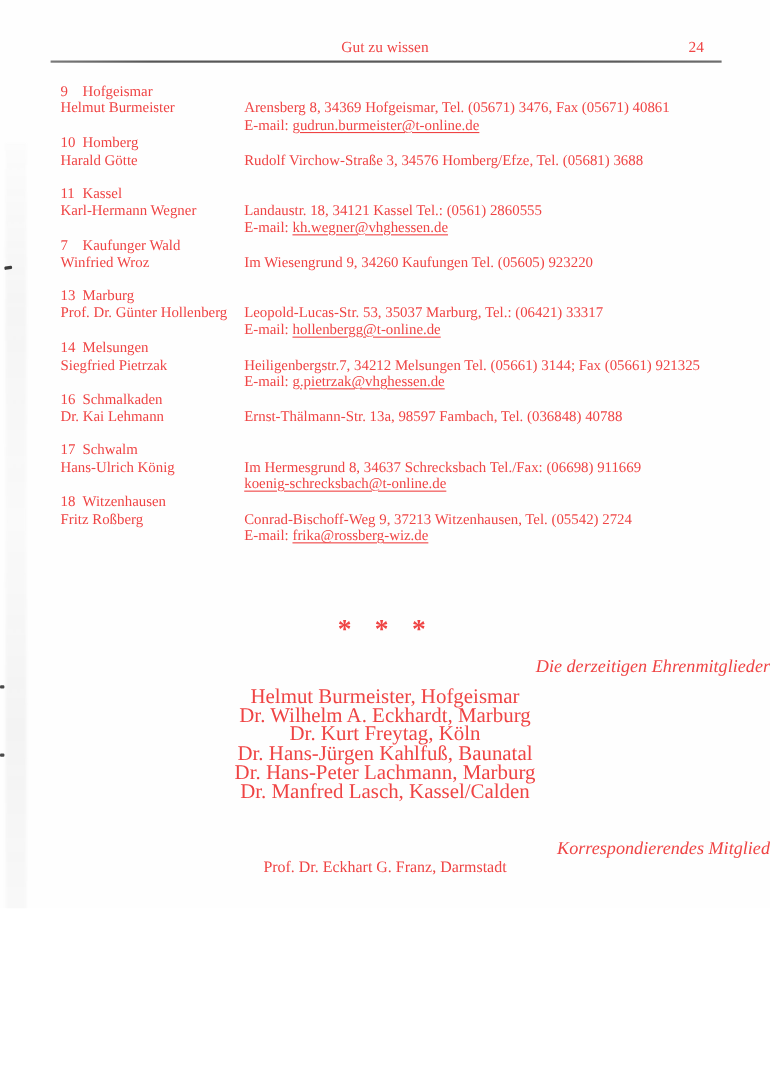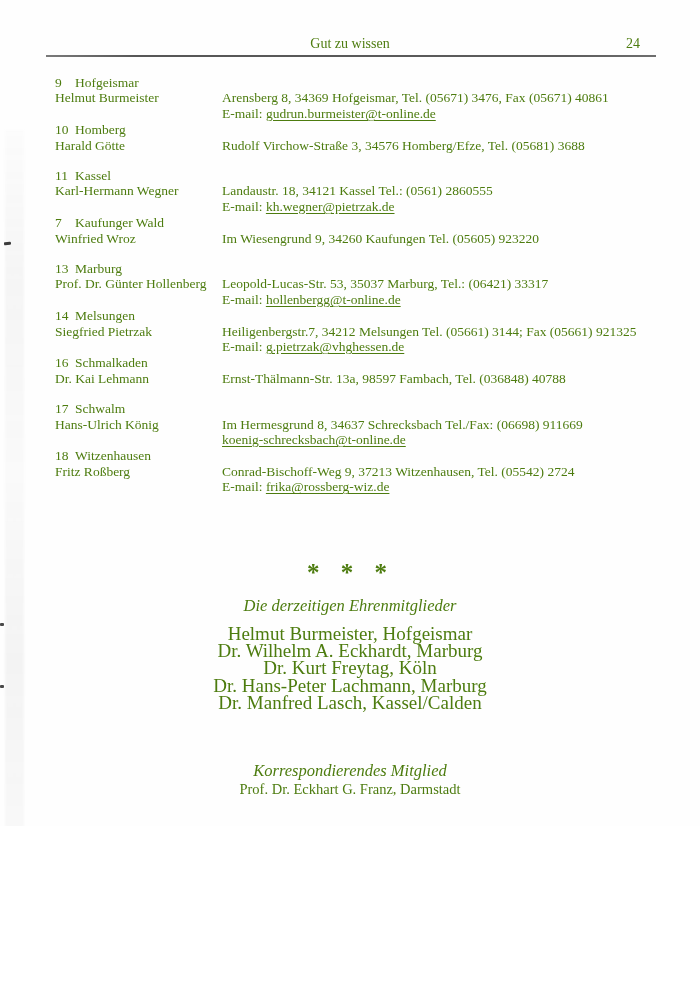--- a/index.html
+++ b/index.html
@@ -1,21 +1,21 @@
 <!DOCTYPE html>
 <html><head>
 <meta charset="utf-8">
 <style>
   html,body{margin:0;padding:0;background:#ffffff;}
   .page{
     position:relative;
     width:700px;height:826px;
     background:#fefefe;
     font-family:"Liberation Serif","DejaVu Serif",serif;
-    color:#4d7c0f;
+    color:#ef4444;
     overflow:hidden;
     text-decoration:underline;
   }
   
   .running-head{
     position:absolute;top:36px;left:0;width:700px;
     text-align:center;font-size:14px;line-height:16px;
   }
   .page-num{
     position:absolute;top:36px;left:626px;
@@ -35,21 +35,21 @@
   .entry .left{white-space:nowrap;}
   .entry .right{padding-top:15.4px;white-space:nowrap;}
   .num{display:inline-block;min-width:20px;}
   .email{text-decoration:underline;text-underline-offset:2px;}
   .stars{
     position:absolute;top:560px;left:0;width:700px;text-align:center;
     font-size:25px;font-weight:bold;line-height:25px;
     letter-spacing:6px;word-spacing:3px;
   }
   .honorary-heading,.corresponding-heading{
-    position:absolute;left:0;width:700px;text-align:center;
+    position:absolute;left:0;width:700px;text-align:right;
     font-style:italic;font-size:16.5px;line-height:18px;
   }
   .honorary-heading{top:597px;}
   .members{
     position:absolute;top:625px;left:0;width:700px;text-align:center;
     font-size:19px;line-height:17.2px;
   }
   .corresponding-heading{top:762px;}
   .corresponding-member{
     position:absolute;top:781px;left:0;width:700px;text-align:center;
@@ -101,21 +101,21 @@
       </div>
     </div>
 
     <div class="entry">
       <div class="left">
         <div><span class="num">11</span><span>Kassel</span></div>
         <div>Karl-Hermann Wegner</div>
       </div>
       <div class="right">
         <div>Landaustr. 18, 34121 Kassel Tel.: (0561) 2860555</div>
-        <div><span>E-mail: </span><span class="email">kh.wegner@pietrzak.de</span></div>
+        <div><span>E-mail: </span><span class="email">kh.wegner@vhghessen.de</span></div>
       </div>
     </div>
 
     <div class="entry gap-after">
       <div class="left">
         <div><span class="num">7</span><span>Kaufunger Wald</span></div>
         <div>Winfried Wroz</div>
       </div>
       <div class="right">
         <div>Im Wiesengrund 9, 34260 Kaufungen Tel. (05605) 923220</div>
@@ -182,20 +182,21 @@
   </div>
 
   <div class="stars">* * *</div>
 
   <div class="honorary-heading">Die derzeitigen Ehrenmitglieder</div>
 
   <div class="members">
     <div>Helmut Burmeister, Hofgeismar</div>
     <div>Dr. Wilhelm A. Eckhardt, Marburg</div>
     <div>Dr. Kurt Freytag, Köln</div>
+    <div>Dr. Hans-Jürgen Kahlfuß, Baunatal</div>
     <div>Dr. Hans-Peter Lachmann, Marburg</div>
     <div>Dr. Manfred Lasch, Kassel/Calden</div>
   </div>
 
   <div class="corresponding-heading">Korrespondierendes Mitglied</div>
   <div class="corresponding-member">Prof. Dr. Eckhart G. Franz, Darmstadt</div>
 
   <div class="smudge"></div>
   <div class="mark1"></div>
   <div class="mark2"></div>

